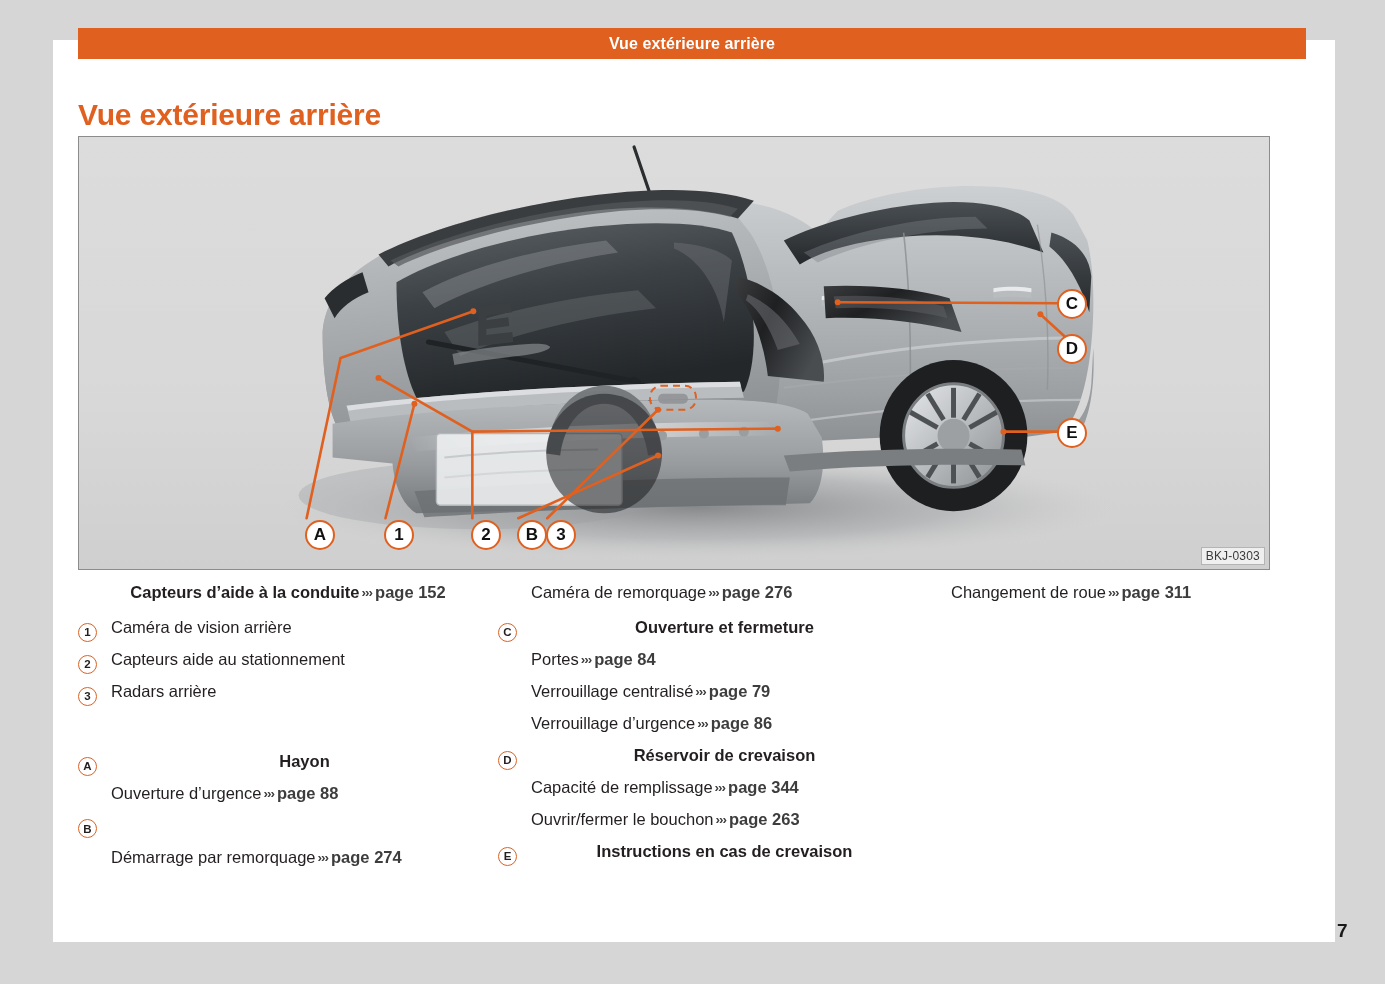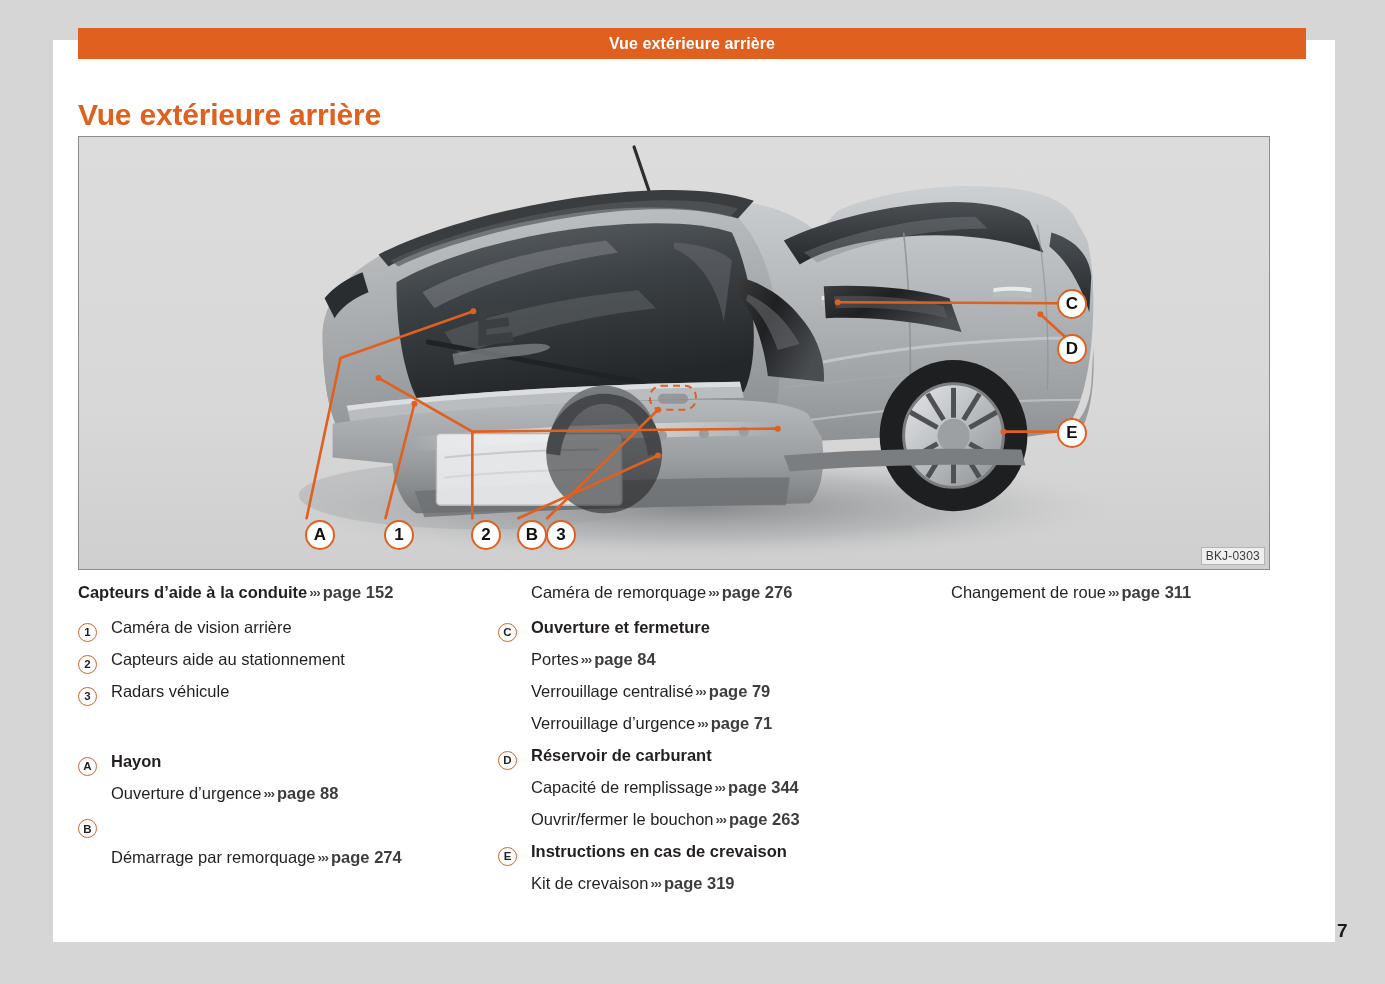--- a/index.html
+++ b/index.html
@@ -132,21 +132,21 @@
     font-weight: bold;
     display: inline-flex;
     align-items: center;
     justify-content: center;
     margin-right: 14px;
     position: relative;
     top: 3px;
   }
 
   .leg-text { flex: 1 1 auto; }
-  .leg-text.bold { font-weight: bold; }
+  .leg-text.bold { font-weight: bold; text-align: center; }
   .indent { padding-left: 33px; }
 
   .chev {
     color: #3d3d3d;
     font-weight: bold;
     font-size: 13.5px;
     letter-spacing: -1px;
     padding: 0 3px 0 2px;
     position: relative;
     top: -1px;
@@ -447,21 +447,21 @@
     <div class="leg-row">
       <span class="marker">1</span>
       <span class="leg-text">Caméra de vision arrière</span>
     </div>
     <div class="leg-row">
       <span class="marker">2</span>
       <span class="leg-text">Capteurs aide au stationnement</span>
     </div>
     <div class="leg-row">
       <span class="marker">3</span>
-      <span class="leg-text">Radars véhicule</span>
+      <span class="leg-text">Radars arrière</span>
     </div>
     <div class="leg-row spacer"></div>
     <div class="leg-row">
       <span class="marker">A</span>
       <span class="leg-text bold">Hayon</span>
     </div>
     <div class="leg-row">
       <span class="leg-text indent"><span>Ouverture d’urgence</span><span class="chev">›››</span><span class="pageref">page 88</span></span>
     </div>
     <div class="leg-row">
@@ -480,38 +480,35 @@
       <span class="marker">C</span>
       <span class="leg-text bold">Ouverture et fermeture</span>
     </div>
     <div class="leg-row">
       <span class="leg-text indent"><span>Portes</span><span class="chev">›››</span><span class="pageref">page 84</span></span>
     </div>
     <div class="leg-row">
       <span class="leg-text indent"><span>Verrouillage centralisé</span><span class="chev">›››</span><span class="pageref">page 79</span></span>
     </div>
     <div class="leg-row">
-      <span class="leg-text indent"><span>Verrouillage d’urgence</span><span class="chev">›››</span><span class="pageref">page 71</span></span>
+      <span class="leg-text indent"><span>Verrouillage d’urgence</span><span class="chev">›››</span><span class="pageref">page 86</span></span>
     </div>
     <div class="leg-row">
       <span class="marker">D</span>
-      <span class="leg-text bold">Réservoir de carburant</span>
+      <span class="leg-text bold">Réservoir de crevaison</span>
     </div>
     <div class="leg-row">
       <span class="leg-text indent"><span>Capacité de remplissage</span><span class="chev">›››</span><span class="pageref">page 344</span></span>
     </div>
     <div class="leg-row">
       <span class="leg-text indent"><span>Ouvrir/fermer le bouchon</span><span class="chev">›››</span><span class="pageref">page 263</span></span>
     </div>
     <div class="leg-row">
       <span class="marker">E</span>
       <span class="leg-text bold">Instructions en cas de crevaison</span>
-    </div>
-    <div class="leg-row">
-      <span class="leg-text indent"><span>Kit de crevaison</span><span class="chev">›››</span><span class="pageref">page 319</span></span>
     </div>
   </div>
 
   <div class="legend-col col3">
     <div class="leg-row head">
       <span class="leg-text indent"><span>Changement de roue</span><span class="chev">›››</span><span class="pageref">page 311</span></span>
     </div>
   </div>
 
 </div>

